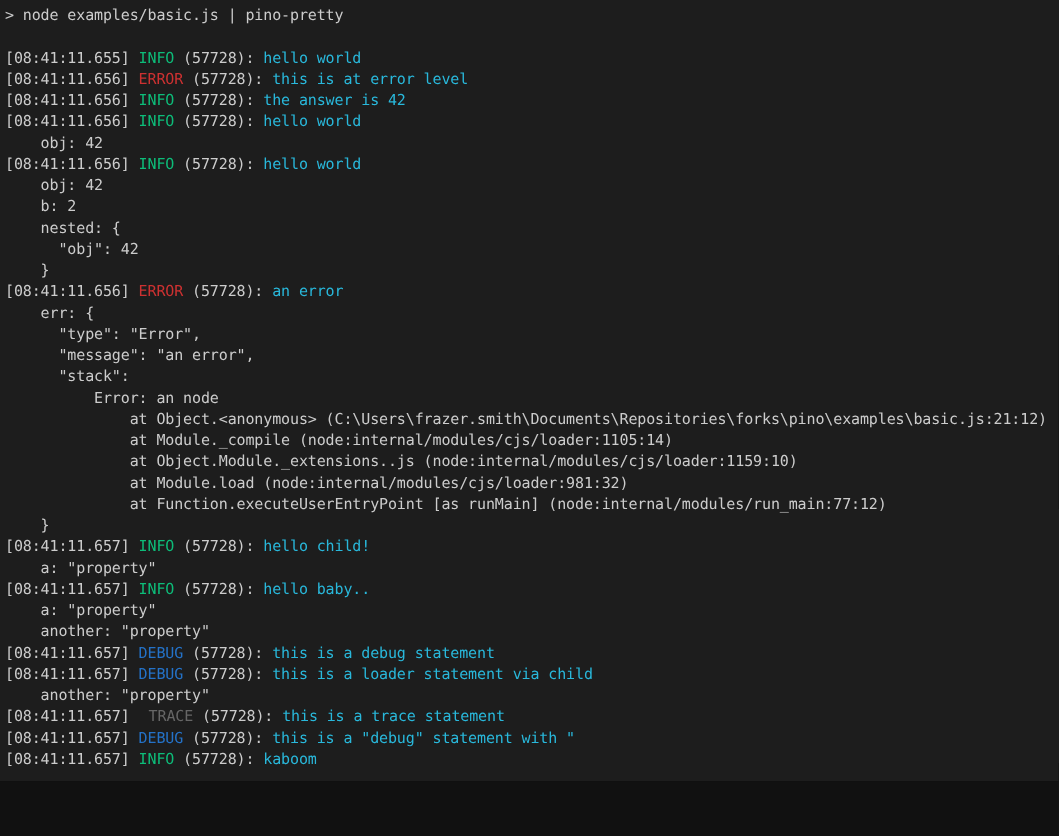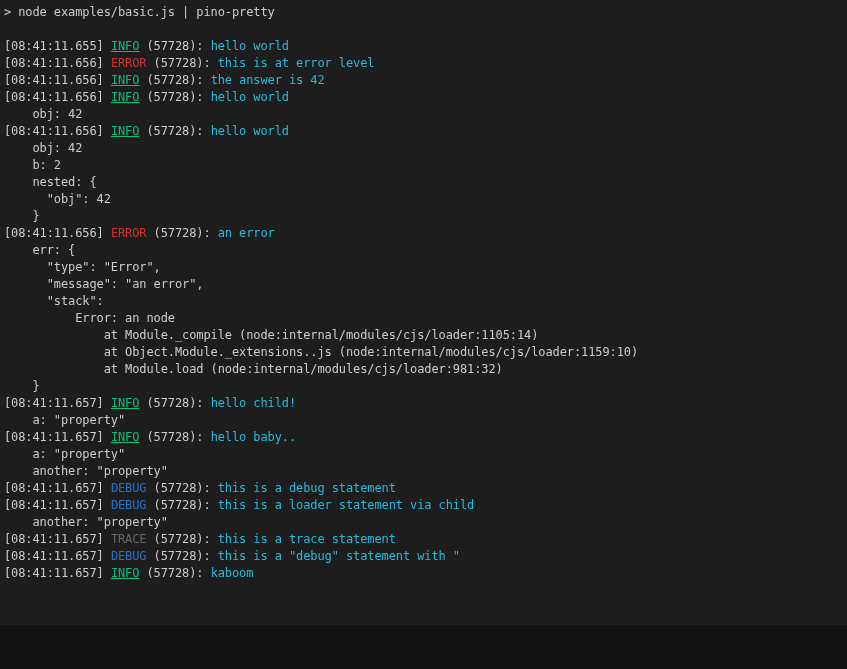--- a/index.html
+++ b/index.html
@@ -19,24 +19,24 @@
     letter-spacing: -0.1px;
     padding: 4px 0 0 4px;
     overflow: hidden;
     cursor: text;
   }
   .line {
     white-space: pre;
     min-height: 17px;
   }
   .seg-d     { color: var(--term-fg, #cccccc); }
-  .seg-info  { color: var(--c-info,  #0dbc79); text-decoration: underline; }
+  .seg-info  { color: var(--c-info,  #0dbc79); }
   .seg-error { color: var(--c-error, #cd3131); }
   .seg-debug { color: var(--c-debug, #2472c8); }
-  .seg-trace { color: var(--c-trace, #666666); }
+  .seg-trace { color: var(--c-trace, #666666); margin-left: 8px; }
   .seg-msg   { color: var(--c-msg,   #29b8db); }
 </style>
 </head>
 <body>
 
 <div class="terminal">
   <div id="terminal-output">
       <div class="line"><span class="seg-d">&gt; node examples/basic.js | pino-pretty</span></div>
       <div class="line"> </div>
       <div class="line"><span class="seg-d">[08:41:11.655] </span><span class="seg-info">INFO</span><span class="seg-d"> (57728): </span><span class="seg-msg">hello world</span></div>
@@ -49,23 +49,25 @@
       <div class="line"><span class="seg-d">    b: 2</span></div>
       <div class="line"><span class="seg-d">    nested: {</span></div>
       <div class="line"><span class="seg-d">      "obj": 42</span></div>
       <div class="line"><span class="seg-d">    }</span></div>
       <div class="line"><span class="seg-d">[08:41:11.656] </span><span class="seg-error">ERROR</span><span class="seg-d"> (57728): </span><span class="seg-msg">an error</span></div>
       <div class="line"><span class="seg-d">    err: {</span></div>
       <div class="line"><span class="seg-d">      "type": "Error",</span></div>
       <div class="line"><span class="seg-d">      "message": "an error",</span></div>
       <div class="line"><span class="seg-d">      "stack":</span></div>
       <div class="line"><span class="seg-d">          Error: an node</span></div>
+      <div class="line"><span class="seg-d">              at Object.&lt;anonymous&gt; (C:\Users\frazer.smith\Documents\Repositories\forks\pino\examples\basic.js:21:12)</span></div>
       <div class="line"><span class="seg-d">              at Module._compile (node:internal/modules/cjs/loader:1105:14)</span></div>
       <div class="line"><span class="seg-d">              at Object.Module._extensions..js (node:internal/modules/cjs/loader:1159:10)</span></div>
       <div class="line"><span class="seg-d">              at Module.load (node:internal/modules/cjs/loader:981:32)</span></div>
+      <div class="line"><span class="seg-d">              at Function.executeUserEntryPoint [as runMain] (node:internal/modules/run_main:77:12)</span></div>
       <div class="line"><span class="seg-d">    }</span></div>
       <div class="line"><span class="seg-d">[08:41:11.657] </span><span class="seg-info">INFO</span><span class="seg-d"> (57728): </span><span class="seg-msg">hello child!</span></div>
       <div class="line"><span class="seg-d">    a: "property"</span></div>
       <div class="line"><span class="seg-d">[08:41:11.657] </span><span class="seg-info">INFO</span><span class="seg-d"> (57728): </span><span class="seg-msg">hello baby..</span></div>
       <div class="line"><span class="seg-d">    a: "property"</span></div>
       <div class="line"><span class="seg-d">    another: "property"</span></div>
       <div class="line"><span class="seg-d">[08:41:11.657] </span><span class="seg-debug">DEBUG</span><span class="seg-d"> (57728): </span><span class="seg-msg">this is a debug statement</span></div>
       <div class="line"><span class="seg-d">[08:41:11.657] </span><span class="seg-debug">DEBUG</span><span class="seg-d"> (57728): </span><span class="seg-msg">this is a loader statement via child</span></div>
       <div class="line"><span class="seg-d">    another: "property"</span></div>
       <div class="line"><span class="seg-d">[08:41:11.657] </span><span class="seg-trace">TRACE</span><span class="seg-d"> (57728): </span><span class="seg-msg">this is a trace statement</span></div>

